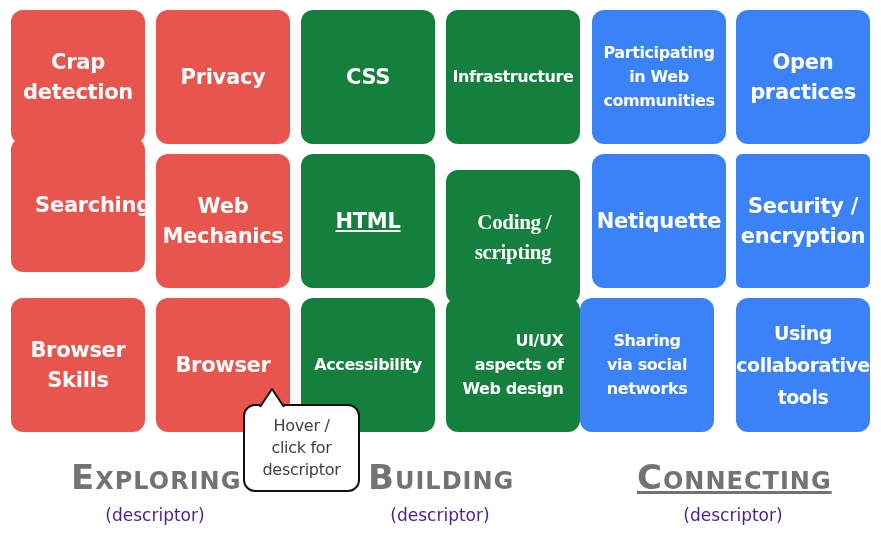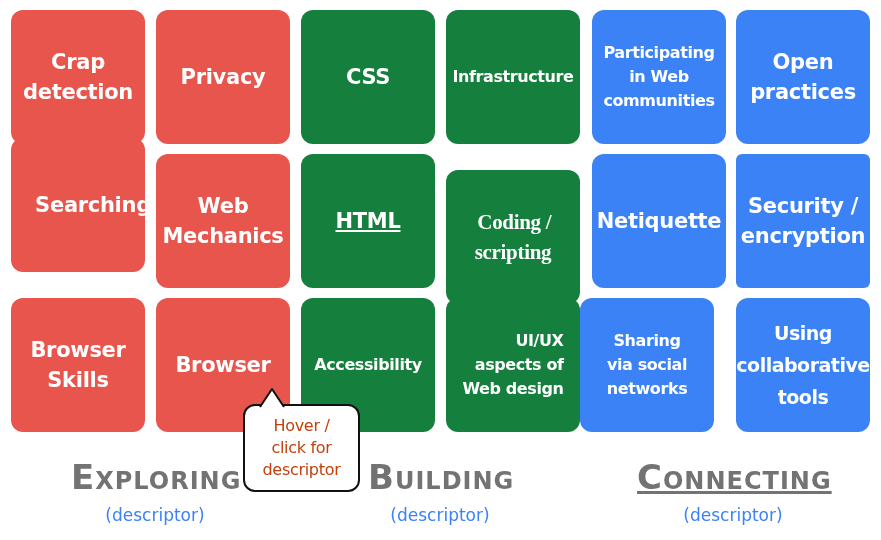--- a/index.html
+++ b/index.html
@@ -11,26 +11,26 @@
   .tile span { display:block; white-space:pre-line; }
   .tile.lg span { font-size:21px; line-height:30px; letter-spacing:-0.3px; }
   .tile.sm span { font-size:16px; line-height:24px; letter-spacing:-0.4px; }
   .tile.xs span { font-size:19px; line-height:32px; letter-spacing:-0.5px; }
   .red { background:#E8554D; }
   .blue { background:#15803d;text-align:right; }
   .yellow { background:#3b82f6; }
   .heading { position:absolute; top:455px; font-weight:bold; color:#737373;
              font-variant:small-caps; font-size:34px; letter-spacing:1px; line-height:44px;
              cursor:pointer; white-space:nowrap; }
-  .desc { position:absolute; top:502px; font-size:17px; color:#3b82f6; line-height:26px;
+  .desc { position:absolute; top:502px; font-size:17px; color:#4c1d95; line-height:26px;
           cursor:pointer; white-space:nowrap; transform:translateX(-50%); }
   .bubble { position:absolute; left:243px; top:404px; width:117px; height:88px;
             box-sizing:border-box; border:2px solid #111111; border-radius:12px; background:#ffffff;
             display:flex; align-items:center; justify-content:center; text-align:center;
-            font-size:16px; line-height:22px; color:#c2410c; z-index:5; }
+            font-size:16px; line-height:22px; color:#404040; z-index:5; }
   .bubble span { white-space:pre-line; letter-spacing:-0.3px; }
   .pointer { position:absolute; left:258px; top:388px; width:30px; height:20px; z-index:6; }
 </style>
 </head>
 <body>
 
 <div class="tile red lg" style="left:11px;top:10px;text-align:center;">
   <span>Crap
 detection</span>
 </div>

